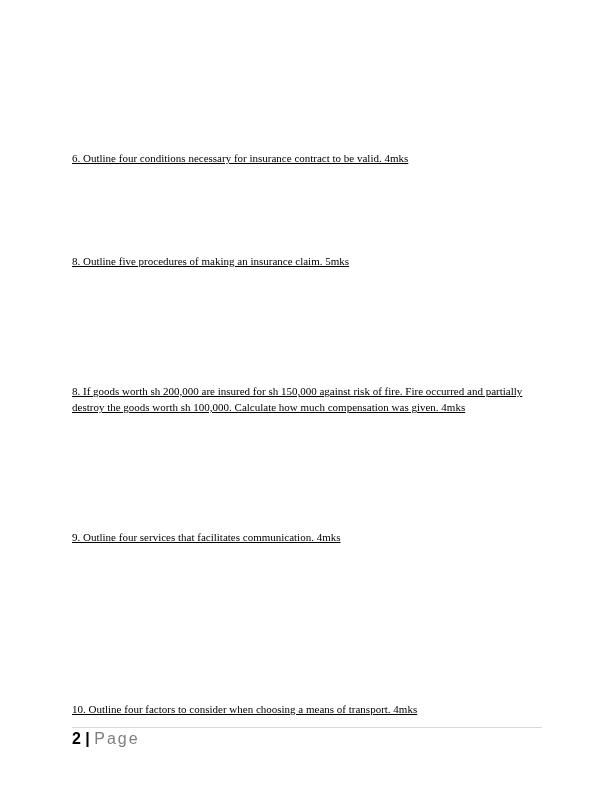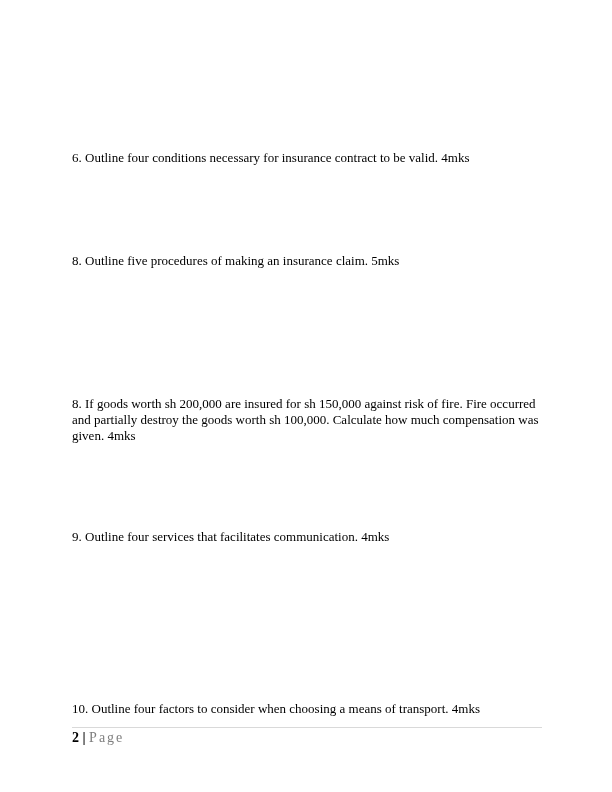--- a/index.html
+++ b/index.html
@@ -2,41 +2,42 @@
 <html><head>
   <meta charset="utf-8">
   <style>
     html, body { margin: 0; padding: 0; background: #ffffff; }
     body { width: 612px; height: 792px; position: relative; overflow: hidden; }
     .q {
       position: absolute;
       left: 72px;
       width: 470px;
       font-family: "Liberation Serif", serif;
-      font-size: 13px;
+      font-size: 11px;
       line-height: 16px;
       color: #000;
+      text-decoration: underline;
     }
     .footer-line {
       position: absolute; left: 72px; width: 470px; top: 727px;
       border-top: 1px solid #d9d9d9;
     }
     .footer {
       position: absolute; left: 72px; top: 730px;
-      font-family: Liberation Serif, serif; font-size: 14px; color: #000;
+      font-family: Liberation Sans, sans-serif; font-size: 16px; color: #000;
     }
     .footer .num { font-weight: bold; }
     .footer .page { color: #7f7f7f; letter-spacing: 2px; }
   </style>
 </head>
 <body>
 
 <div class="q" style="top:150px">6. Outline four conditions necessary for insurance contract to be valid. 4mks</div>
 <div class="q" style="top:253px">8. Outline five procedures of making an insurance claim. 5mks</div>
-<div class="q" style="top:396px">8. If goods worth sh 200,000 are insured for sh 150,000 against risk of fire. Fire occurred and partially destroy the goods worth sh 100,000. Calculate how much compensation was given. 4mks</div>
+<div class="q" style="top:383px">8. If goods worth sh 200,000 are insured for sh 150,000 against risk of fire. Fire occurred and partially destroy the goods worth sh 100,000. Calculate how much compensation was given. 4mks</div>
 <div class="q" style="top:529px">9. Outline four services that facilitates communication. 4mks</div>
 <div class="q" style="top:701px">10. Outline four factors to consider when choosing a means of transport. 4mks</div>
 
 <div class="footer-line"></div>
 <div class="footer">
   <span class="num">2</span>
   <span class="num">|</span>
   <span class="page">Page</span>
 </div>
 

